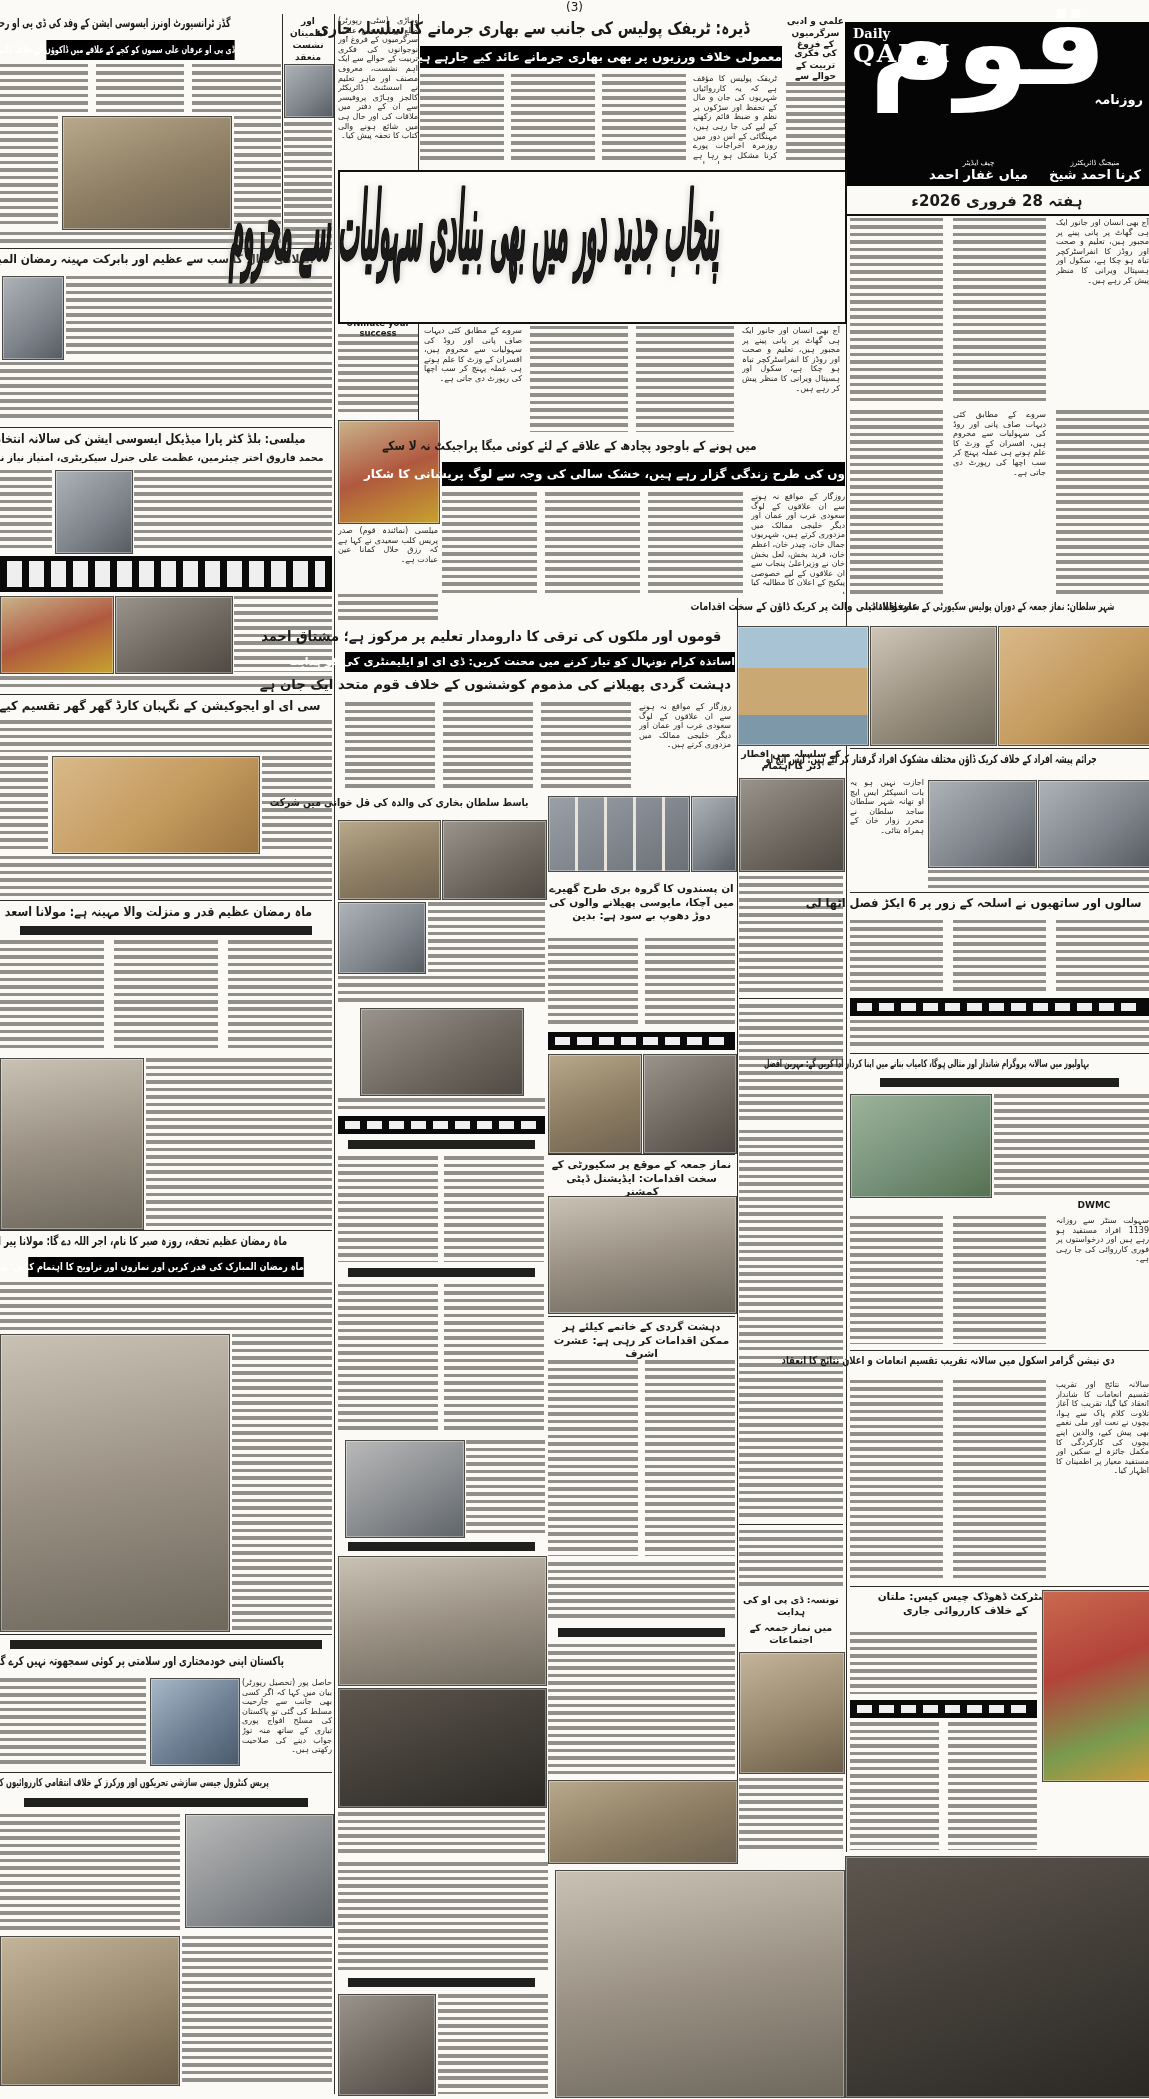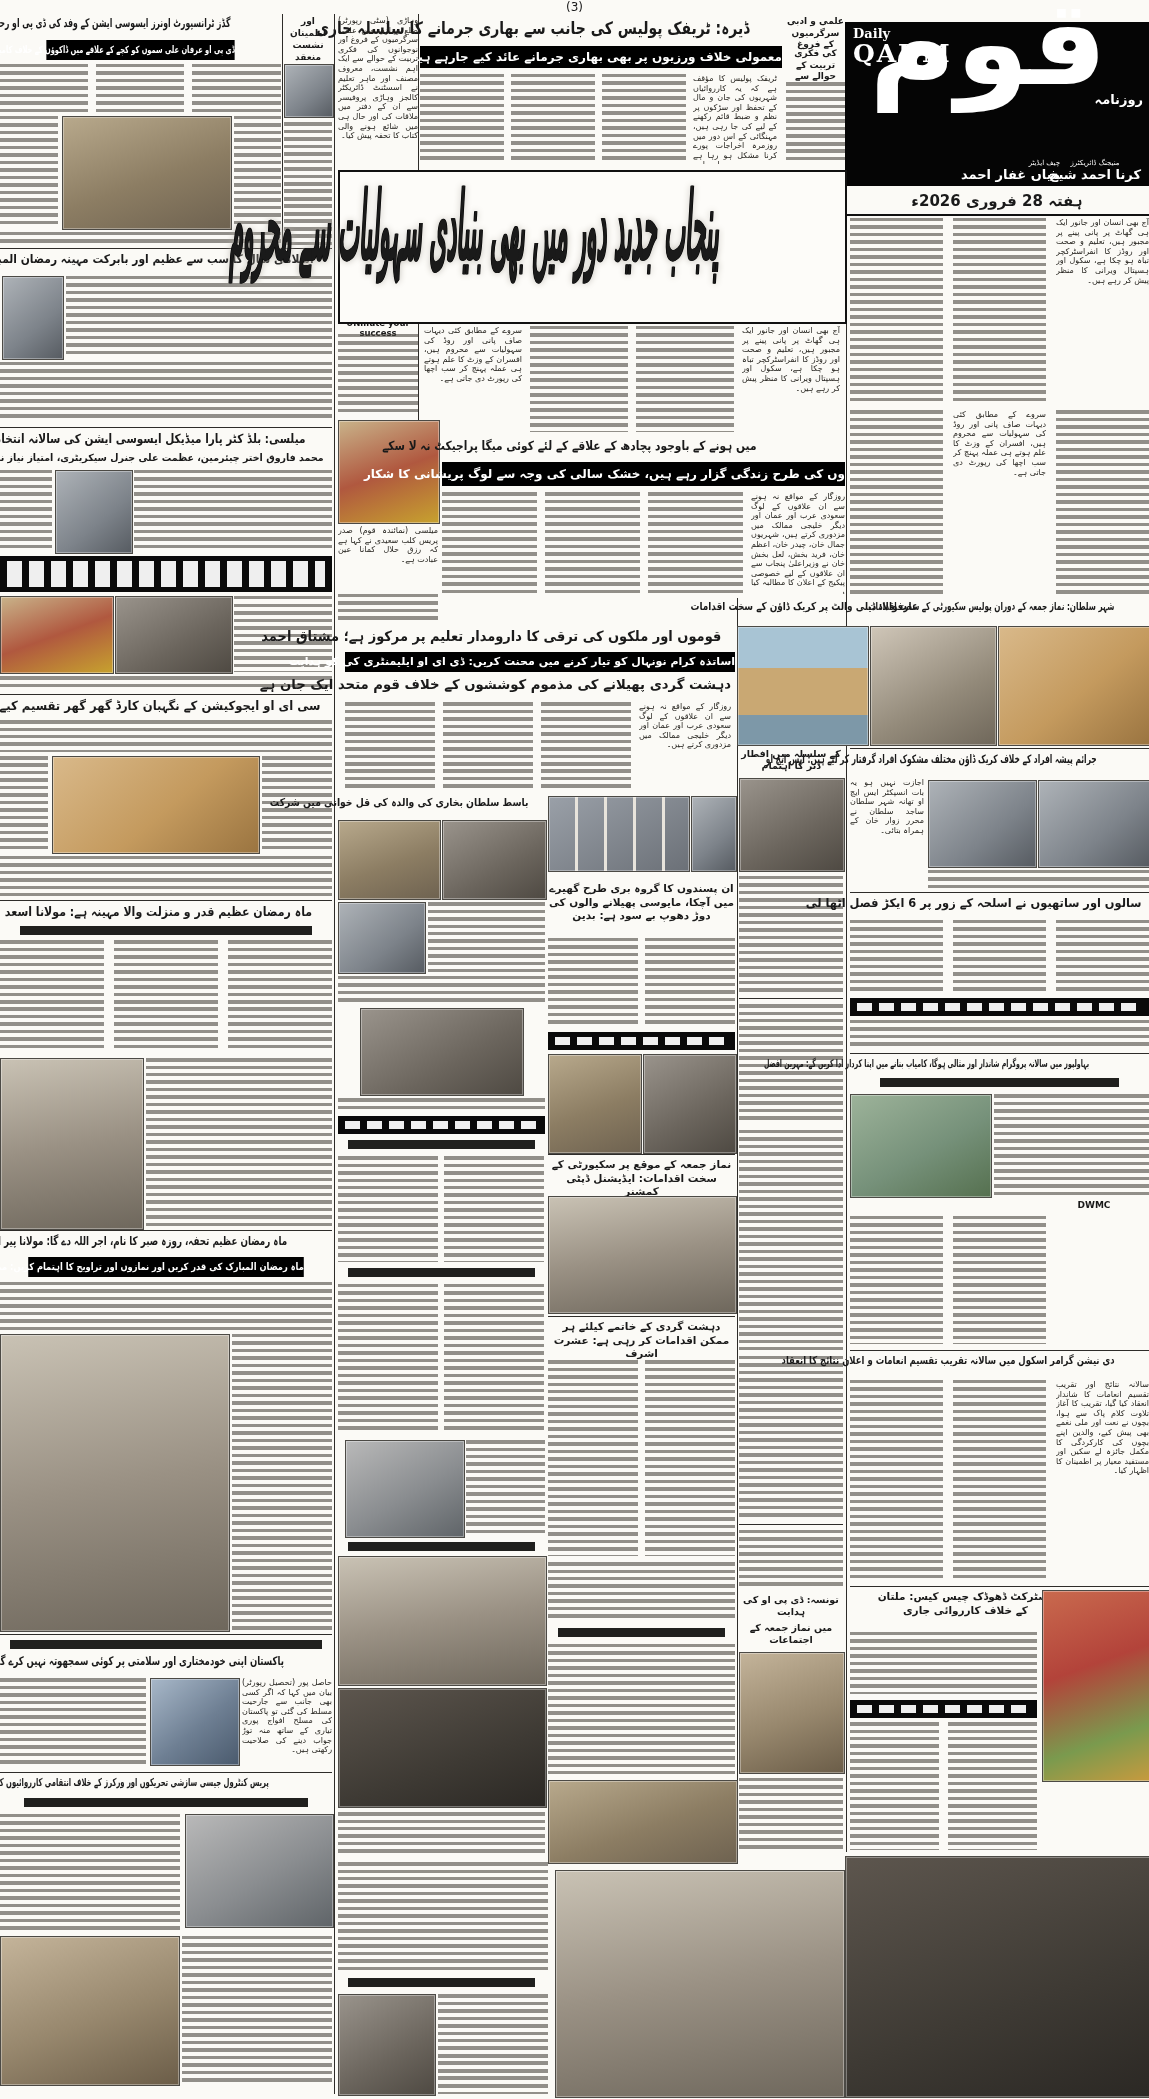--- a/index.html
+++ b/index.html
@@ -45,21 +45,21 @@
 
 <div id="pg">
 
   <div class="abs ltr" style="left:0;top:0;width:1149px;text-align:center;font-size:12px;">(3)</div>
 
   <div class="masthead">
     <div class="abs ltr serif" style="left:8px;top:4px;font-size:13px;font-weight:700;">Daily</div>
     <div class="abs ltr serif" style="left:8px;top:17px;font-size:25px;font-weight:700;letter-spacing:2px;">QAUM</div>
     <div class="abs" style="right:42px;top:-38px;font-size:118px;font-weight:700;line-height:1;">قوم</div>
     <div class="abs" style="right:6px;top:70px;font-size:13px;font-weight:700;">روزنامہ</div>
-    <div class="abs" style="left:84px;bottom:4px;text-align:right;margin-left:32px;">
+    <div class="abs" style="left:84px;bottom:4px;text-align:center;">
       <div style="font-size:7px;">چیف ایڈیٹر</div>
       <div style="font-size:13px;font-weight:700;">میاں غفار احمد</div>
     </div>
     <div class="abs" style="right:8px;bottom:4px;text-align:center;">
       <div style="font-size:7px;">منیجنگ ڈائریکٹرز</div>
       <div style="font-size:13px;font-weight:700;">کرنا احمد شیخ</div>
     </div>
   </div>
   <div class="datebar">ہفتہ 28 فروری 2026ء</div>
 
@@ -279,20 +279,21 @@
   <div class="greek" style="left:850px;top:1020px;width:299px;height:28px;"></div>
 
   <div class="hr" style="left:850px;top:1053px;width:299px;"></div>
   <div class="hl" style="left:850px;top:1057px;width:299px;font-size:10.5px;transform:scaleX(.60);">بہاولپور میں سالانہ پروگرام شاندار اور مثالی ہوگا، کامیاب بنانے میں اپنا کردار ادا کریں گے: مہرین افضل</div>
   <div class="gbold" style="left:880px;top:1078px;width:239px;"></div>
   <div class="ph p-class" style="left:850px;top:1094px;width:140px;height:102px;"></div>
   <div class="greek" style="left:994px;top:1094px;width:155px;height:102px;"></div>
   <div class="abs ltr" style="left:1044px;top:1200px;width:100px;text-align:center;font-size:9px;font-weight:700;">DWMC</div>
   <div class="greek" style="left:850px;top:1216px;width:93px;height:128px;"></div>
   <div class="greek" style="left:953px;top:1216px;width:93px;height:128px;"></div>
+  <div class="exc" style="left:1056px;top:1216px;width:93px;height:128px;">سہولت سنٹر سے روزانہ 1139 افراد مستفید ہو رہے ہیں اور درخواستوں پر فوری کارروائی کی جا رہی ہے۔</div>
 
   <div class="hr" style="left:850px;top:1350px;width:299px;"></div>
   <div class="hl" style="left:850px;top:1354px;width:299px;font-size:11px;transform:scaleX(.77);">دی نیشن گرامر اسکول میں سالانہ تقریب تقسیم انعامات و اعلان نتائج کا انعقاد</div>
   <div class="greek" style="left:850px;top:1380px;width:93px;height:198px;"></div>
   <div class="greek" style="left:953px;top:1380px;width:93px;height:198px;"></div>
   <div class="exc" style="left:1056px;top:1380px;width:93px;height:198px;">سالانہ نتائج اور تقریب تقسیم انعامات کا شاندار انعقاد کیا گیا، تقریب کا آغاز تلاوت کلام پاک سے ہوا، بچوں نے نعت اور ملی نغمے بھی پیش کیے، والدین اپنے بچوں کی کارکردگی کا مکمل جائزہ لے سکیں اور مستفید معیار پر اطمینان کا اظہار کیا۔</div>
 
   <div class="hr" style="left:850px;top:1586px;width:299px;"></div>
   <div class="hlw" style="left:872px;top:1590px;width:187px;font-size:10.5px;">ڈسٹرکٹ ڈھوڈک چیس کیس: ملتان کے خلاف کارروائی جاری</div>
   <div class="ph p-bottle" style="left:1042px;top:1590px;width:107px;height:190px;"></div>

